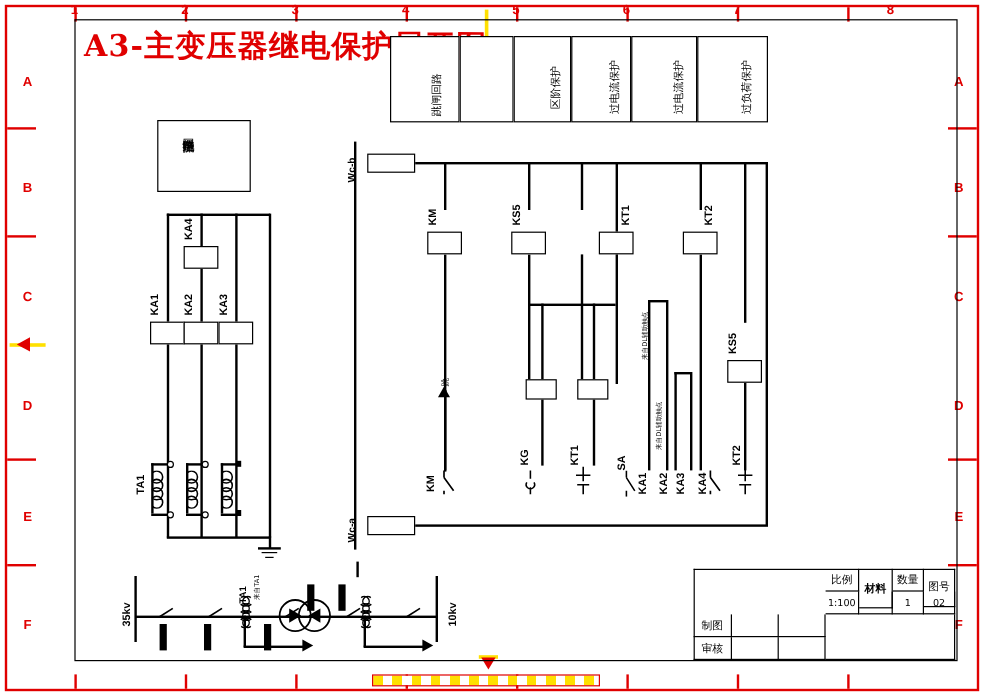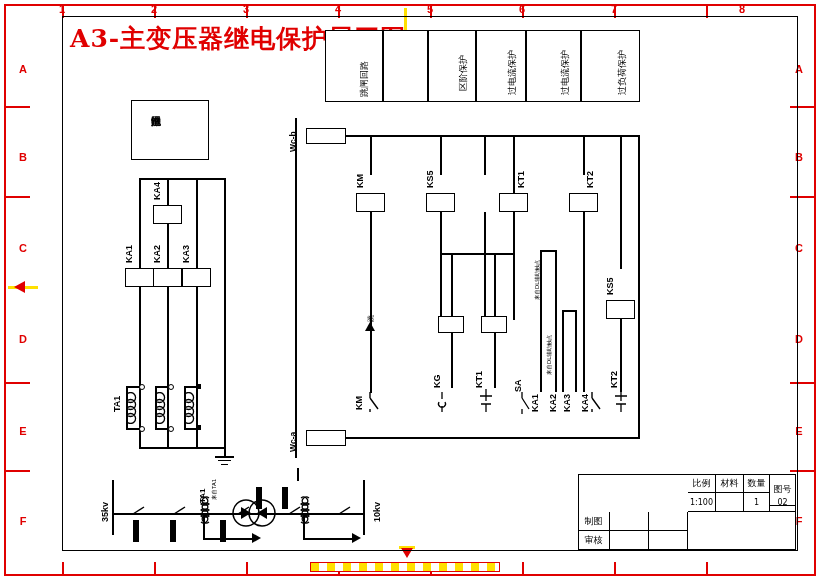--- a/index.html
+++ b/index.html
@@ -353,21 +353,21 @@
     <div class="abs" style="left:352px;top:533px;width:0;height:0;border-top:5px solid transparent;border-bottom:5px solid transparent;border-left:9px solid #000;"></div>
 
     <div class="abs ln vl" style="left:297px;top:468px;height:13px;"></div>
   </div>
 
   <div class="abs" style="left:578px;top:474px;width:218px;height:76px;">
     <div class="abs tb" style="left:0;top:0;width:218px;height:76px;"></div>
 
 
     <div class="tbc" style="left:110px;top:0;width:28px;height:19px;">比例</div>
-    <div class="tbc" style="left:138px;top:0;width:28px;height:19px;">材料</div>
+    <div class="tbc" style="left:138px;top:0;width:28px;height:33px;font-weight:bold;">材料</div>
     <div class="tbc" style="left:166px;top:0;width:26px;height:19px;">数量</div>
     <div class="tbc" style="left:192px;top:0;width:26px;height:32px;">图号</div>
 
     <div class="tbc" style="left:110px;top:19px;width:28px;height:19px;font-size:8px;">1:100</div>
     <div class="tbc" style="left:138px;top:19px;width:28px;height:19px;font-size:8px;"></div>
     <div class="tbc" style="left:166px;top:19px;width:26px;height:19px;font-size:8px;">1</div>
     <div class="tbc" style="left:192px;top:19px;width:26px;height:19px;font-size:8px;">02</div>
 
     <div class="tbc" style="left:0;top:38px;width:32px;height:19px;">制图</div>
     <div class="tbc" style="left:32px;top:38px;width:39px;height:19px;"></div>

